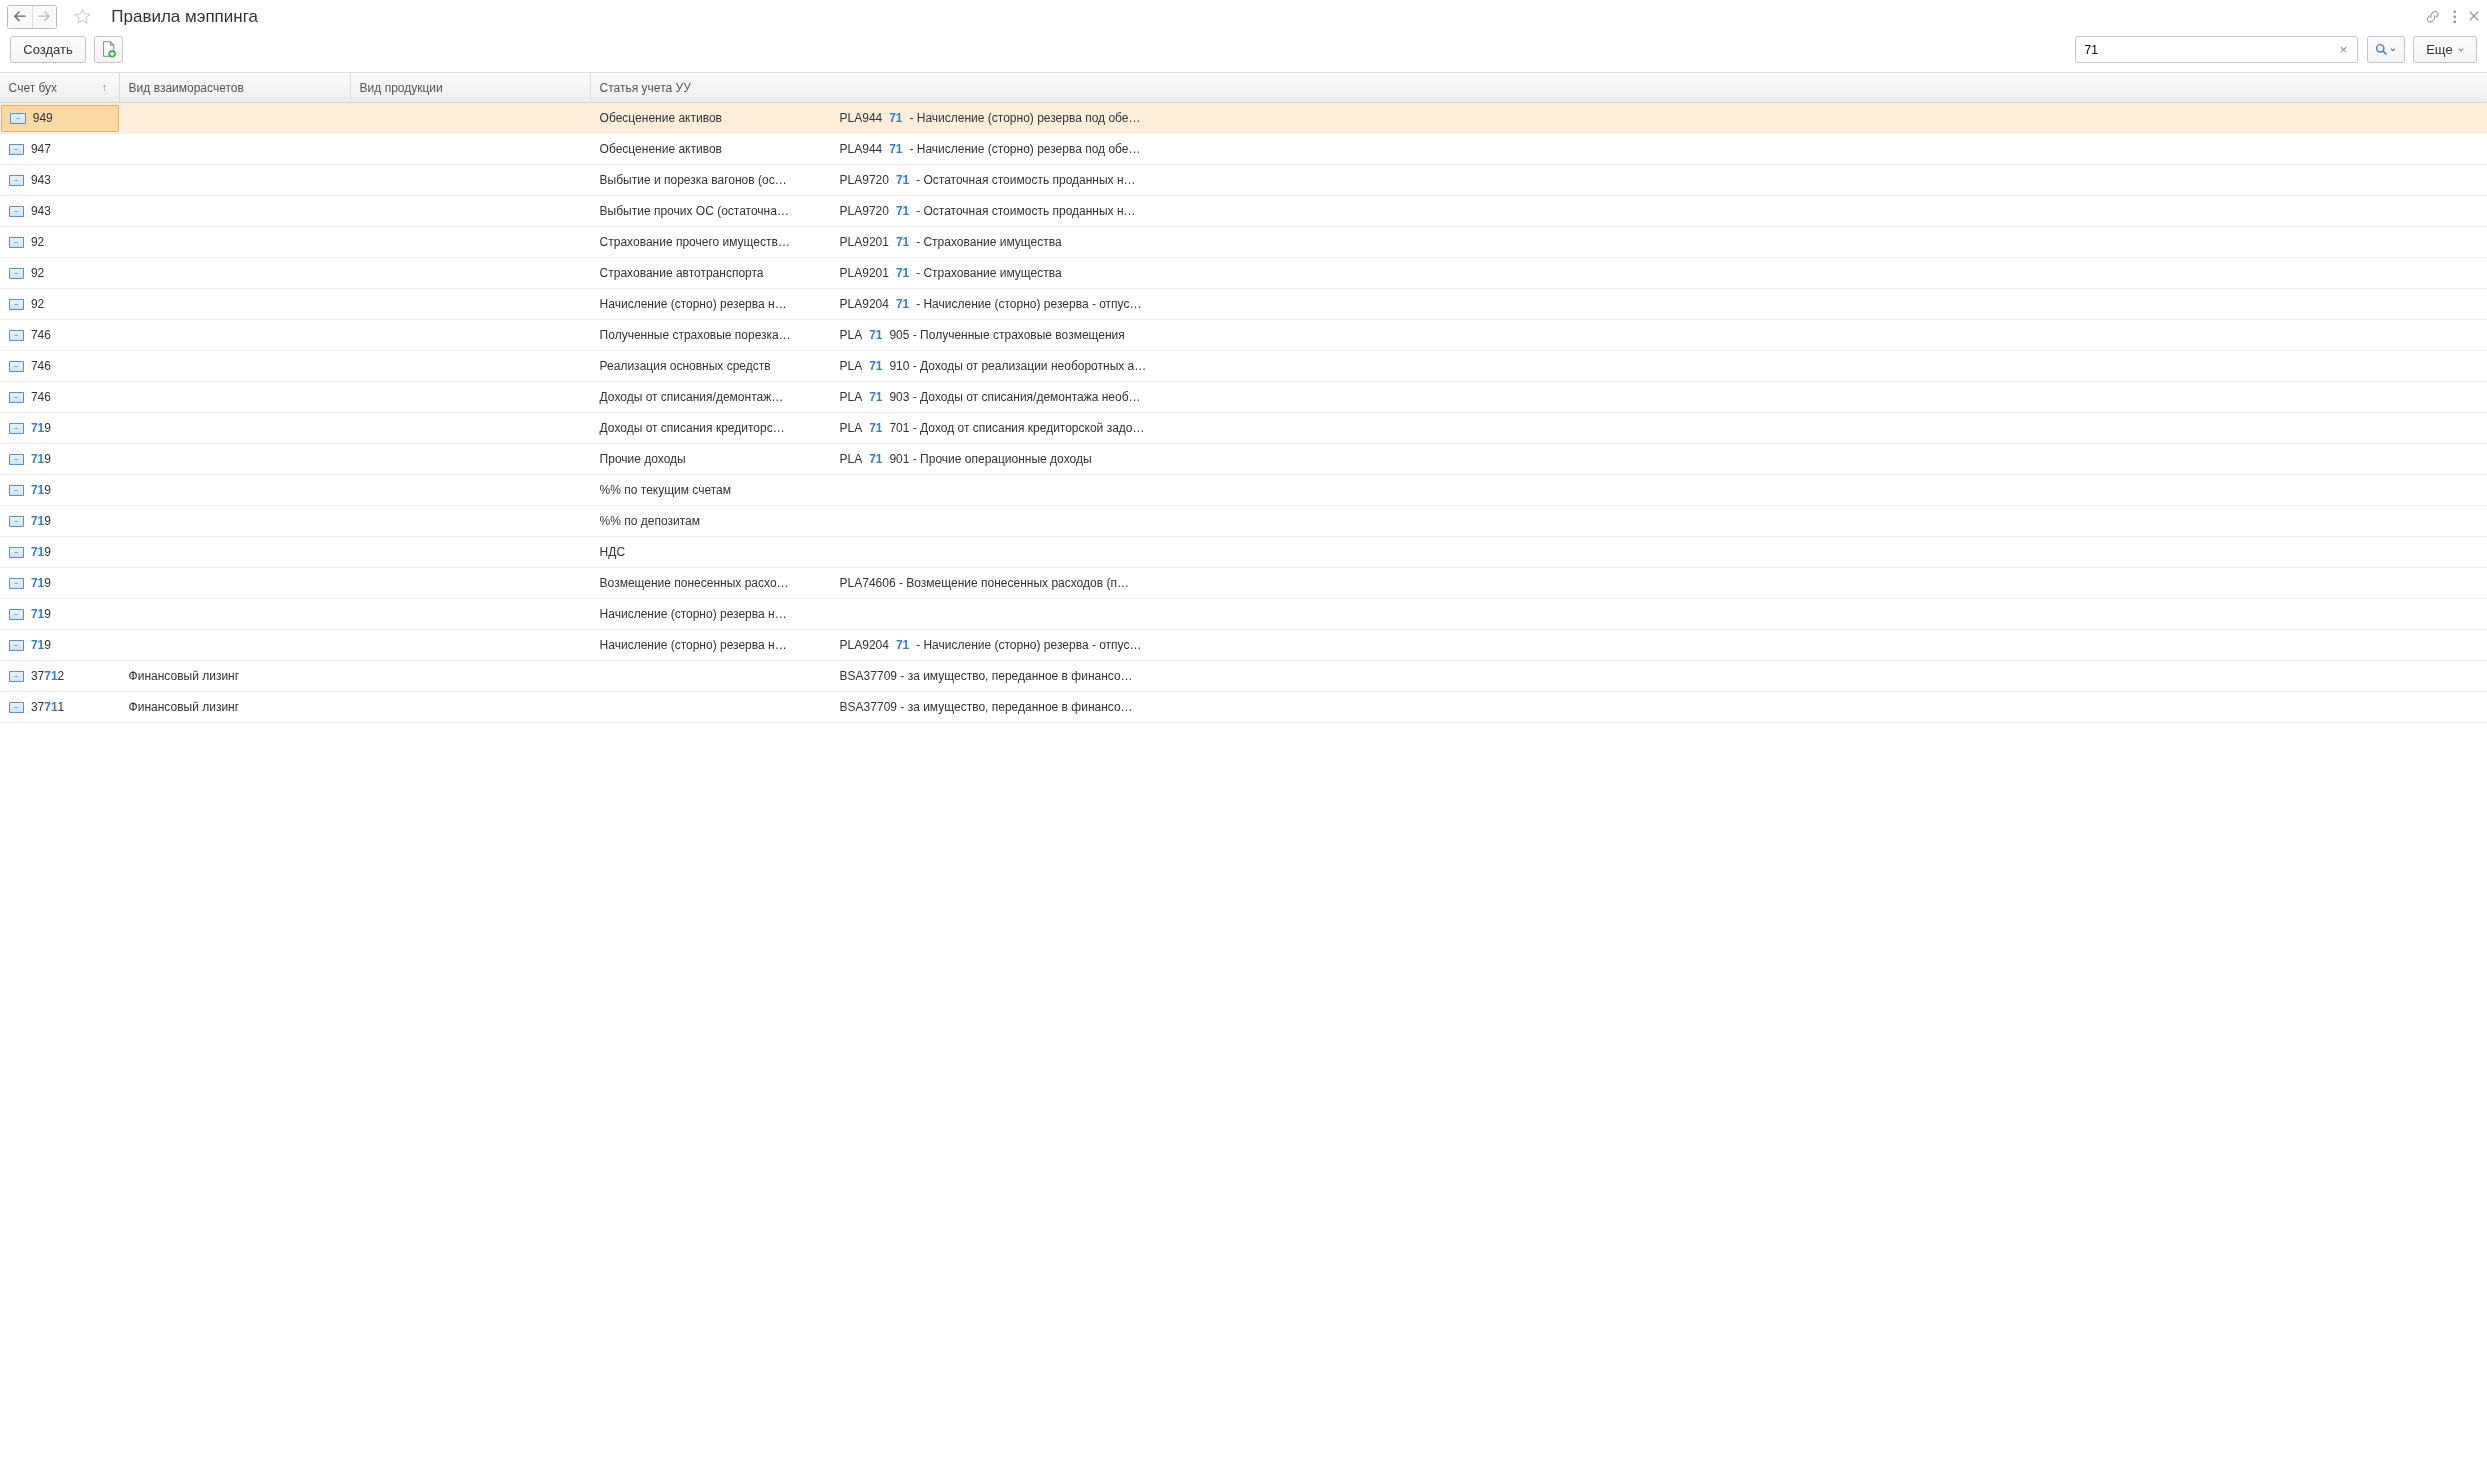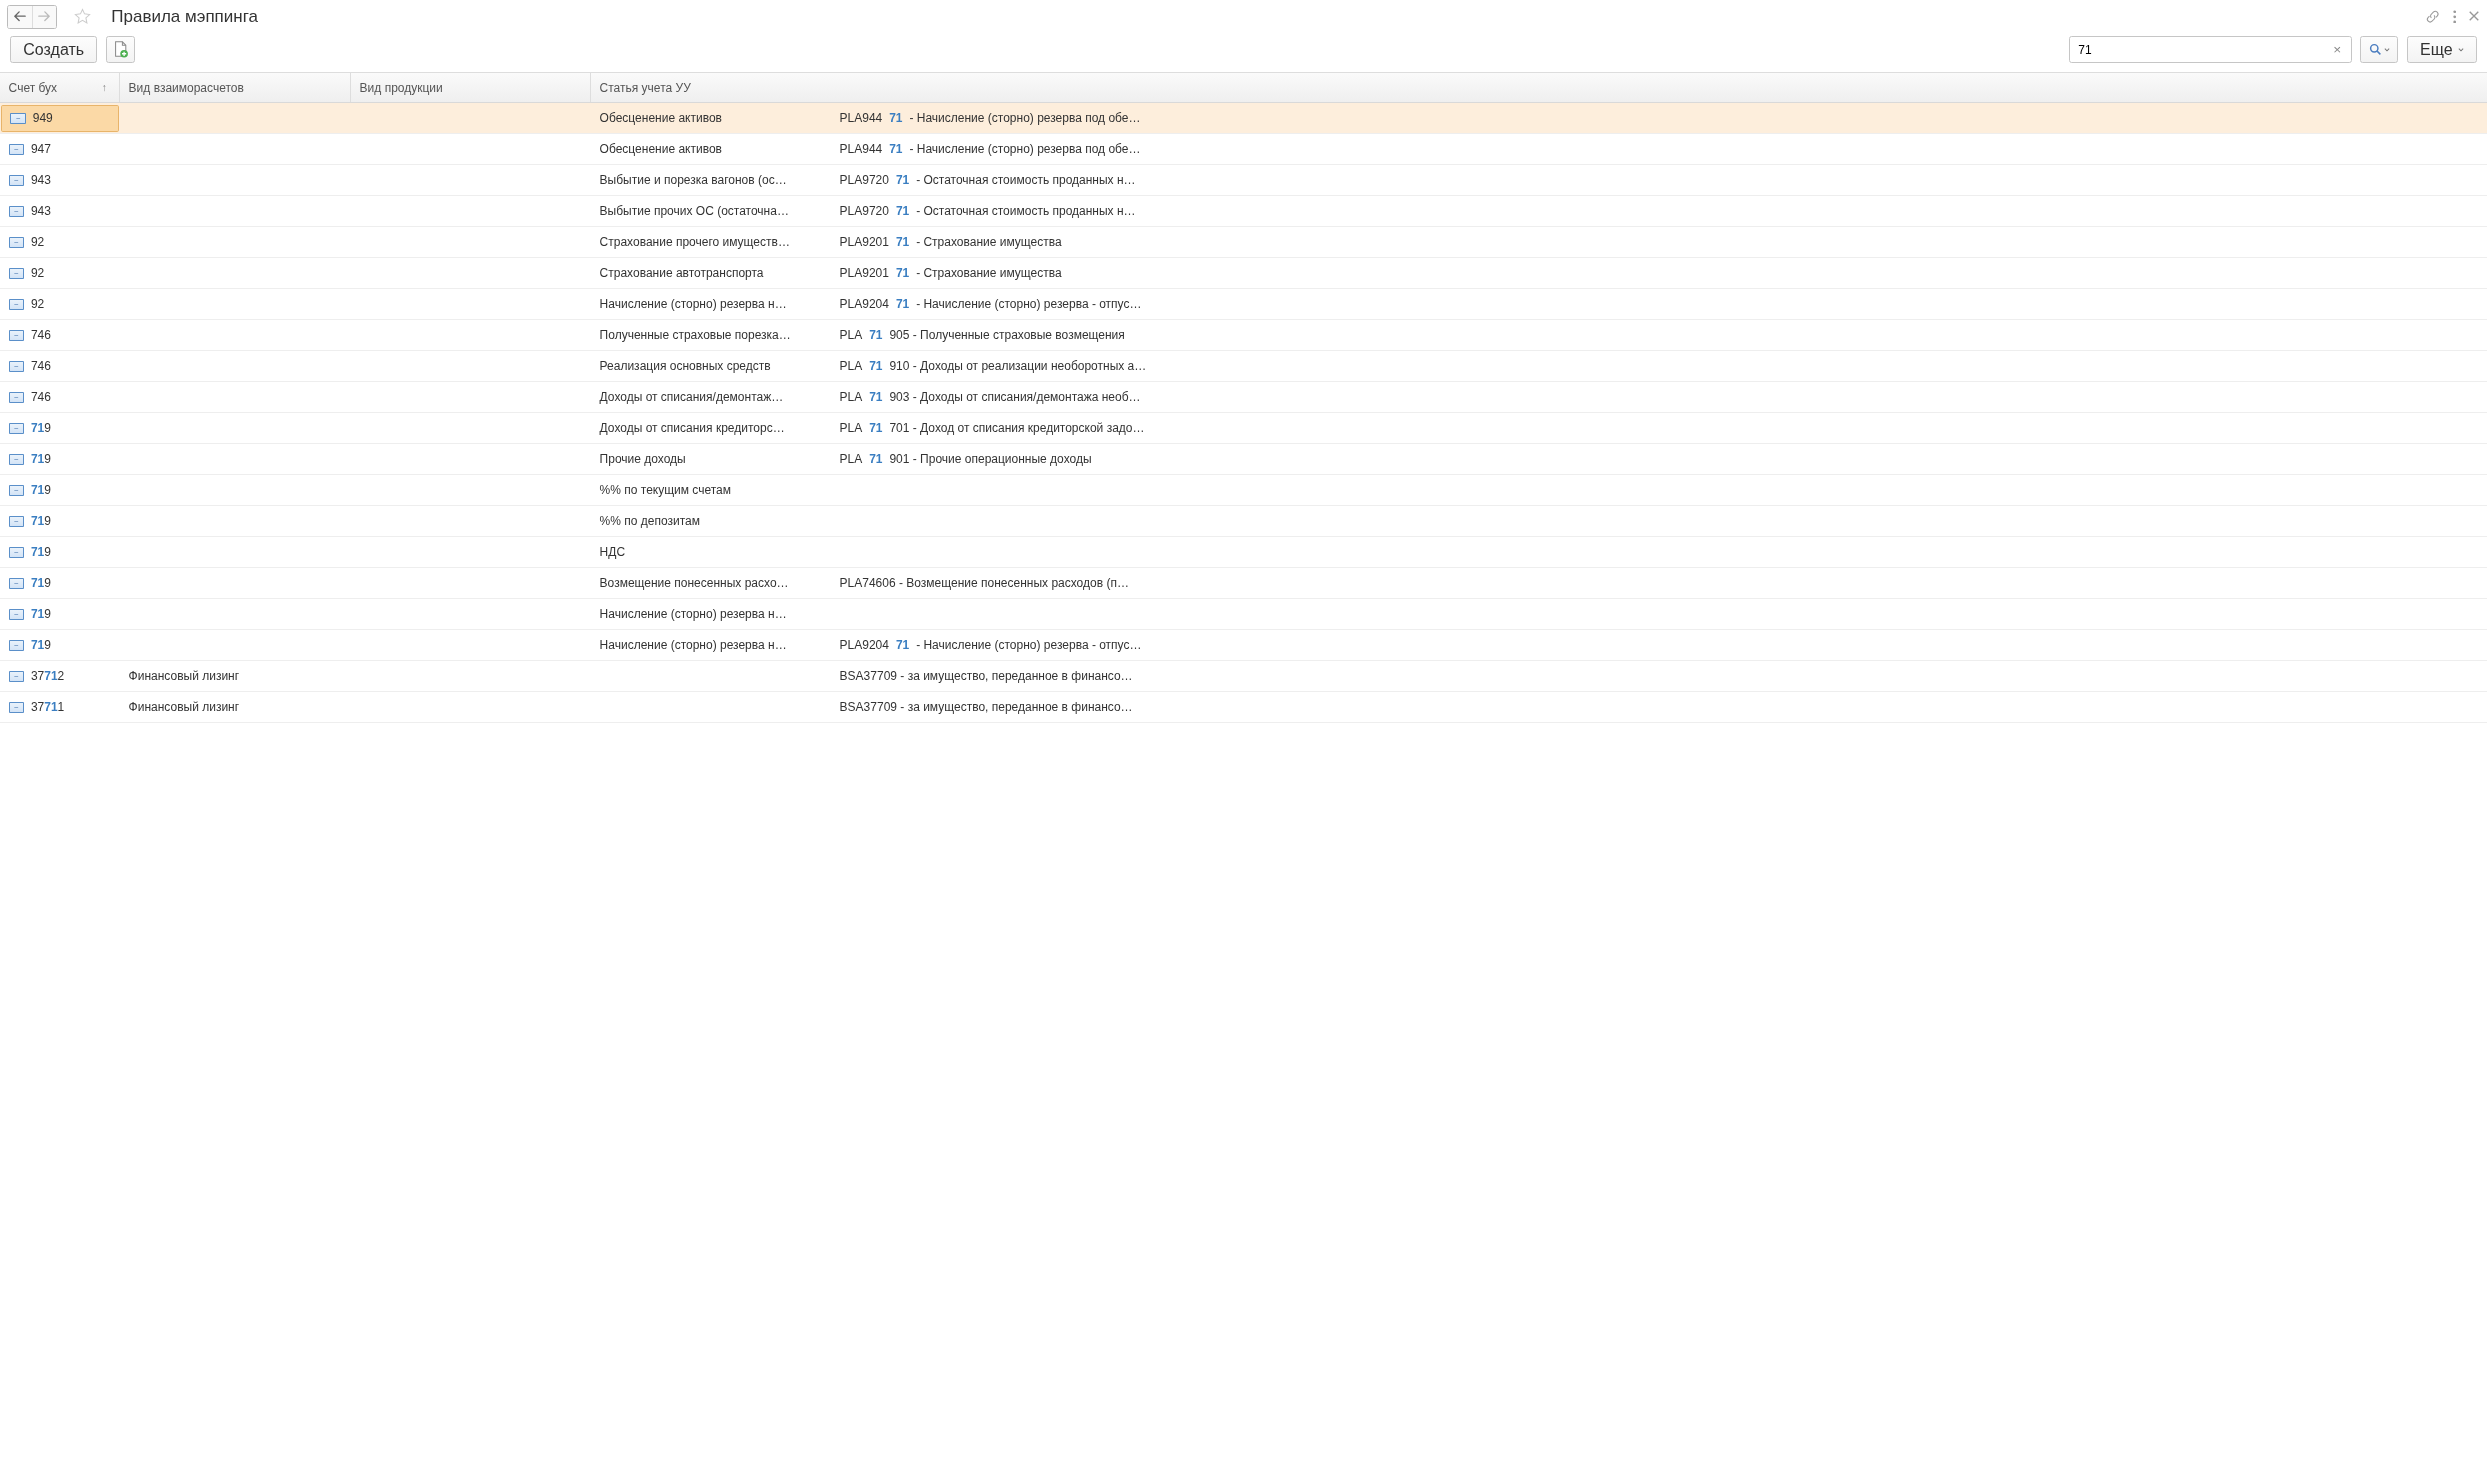--- a/index.html
+++ b/index.html
@@ -63,21 +63,21 @@
   align-items: center;
   padding: 3.4px 10.3px 8.6px;
   gap: 8.6px;
 }
 .btn {
   height: 27px;
   padding: 0 12px;
   background: linear-gradient(#fdfdfd,#f3f3f3);
   border: 0.9px solid #c6c6c6;
   border-radius: 2.6px;
-  font-size: 16px;
+  font-size: 13px;
   color: #333;
   cursor: pointer;
   display: inline-flex;
   align-items: center;
   gap: 5.1px;
 }
 .btn-icon-only { width: 29px; padding: 0; justify-content: center; }
 
 .toolbar-spacer { flex: 1; }
 

